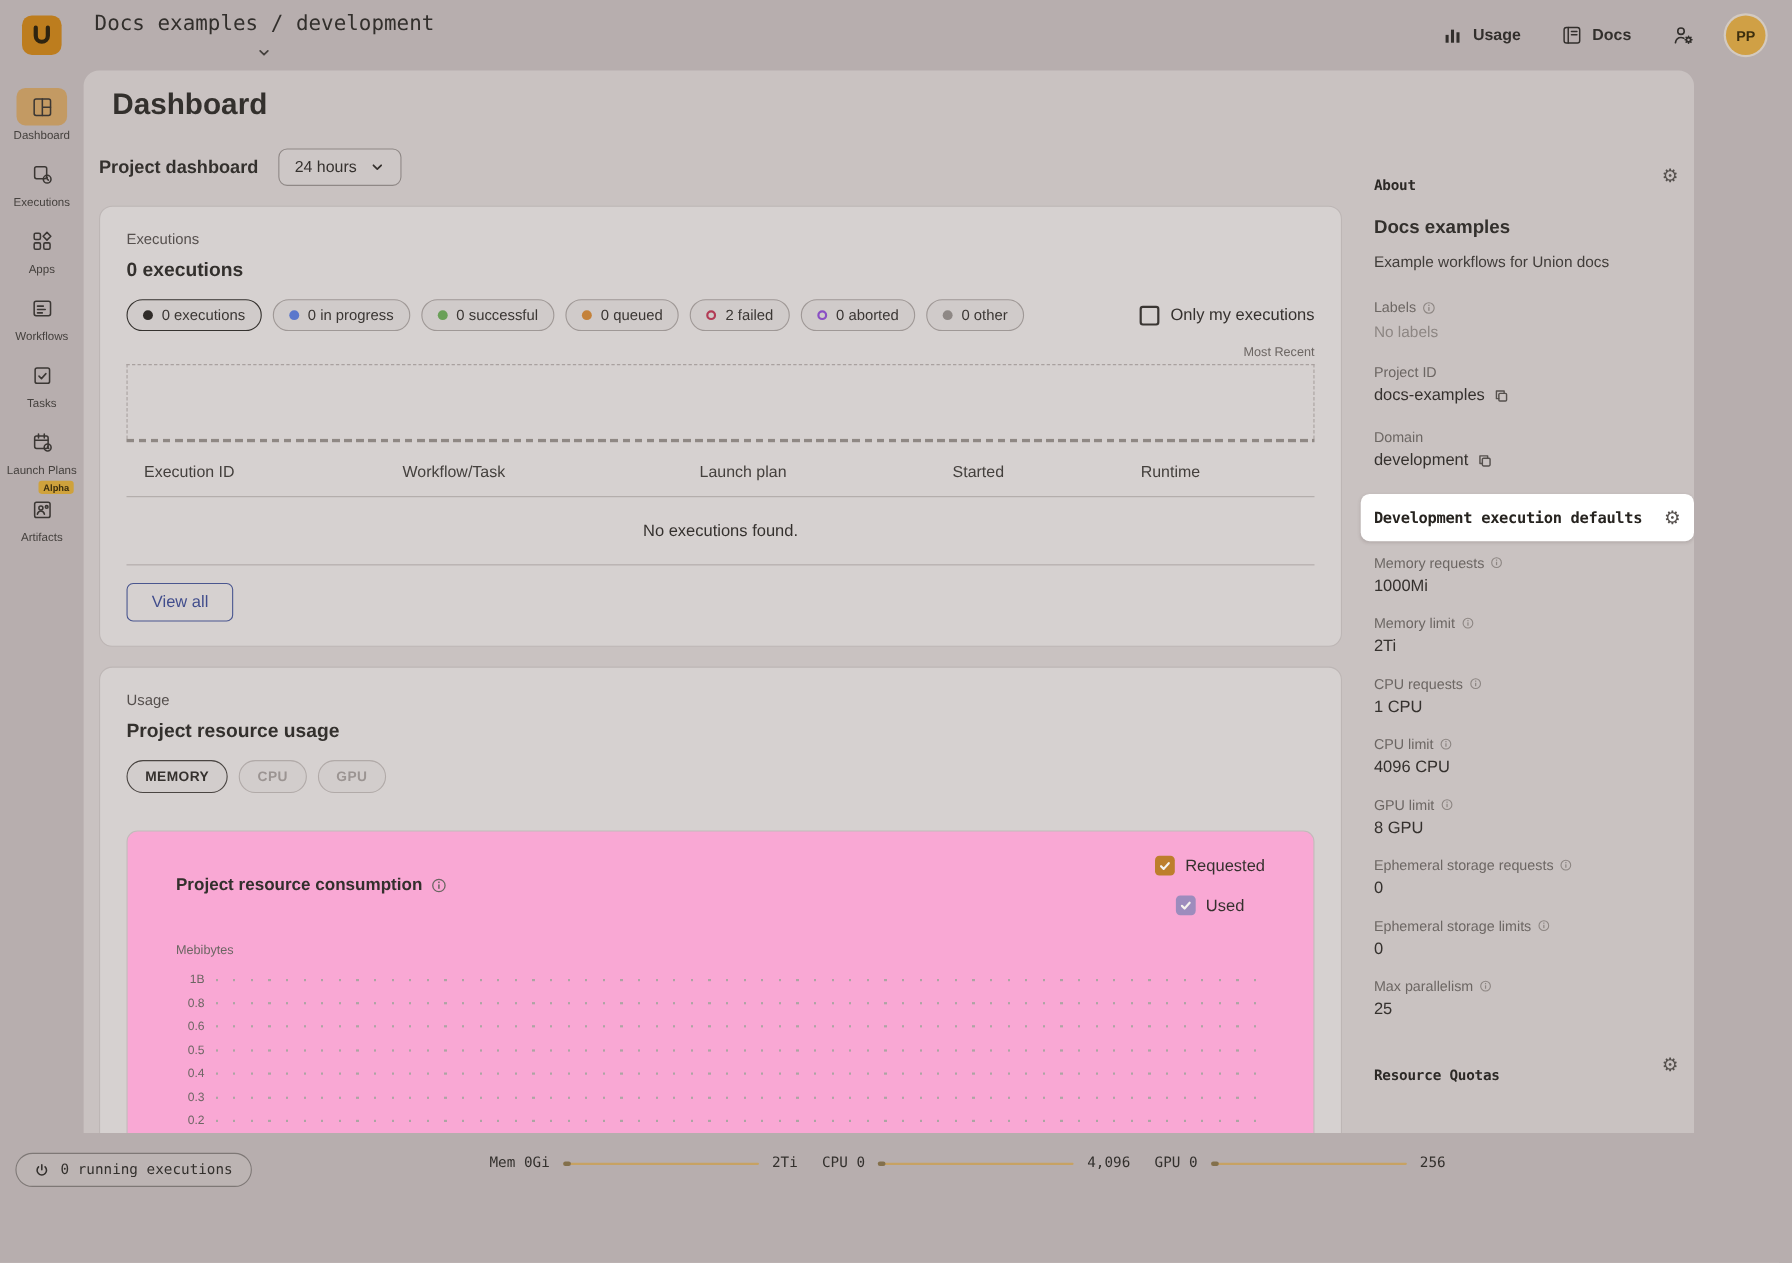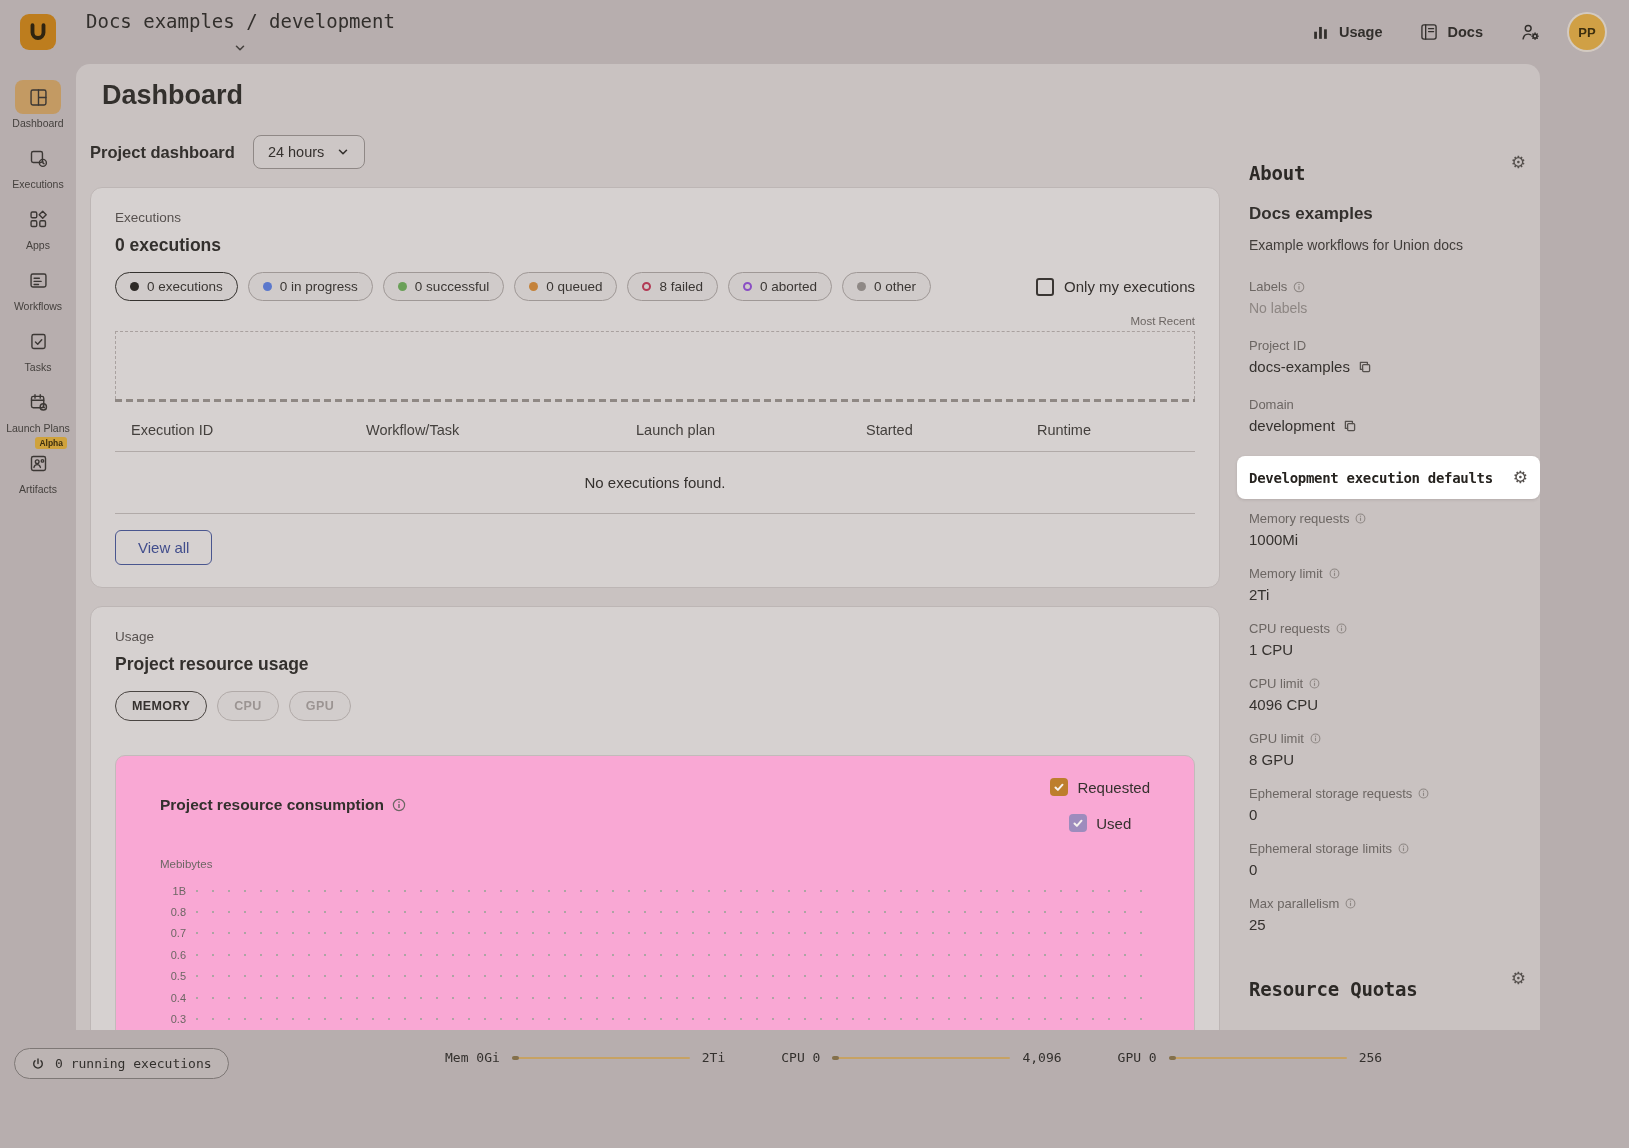--- a/index.html
+++ b/index.html
@@ -77,40 +77,40 @@
   .y-axis-label { margin-top:26px; font-size:11.5px; color:#6c6663; }
   .chart-rows { margin-top:10px; }
   .tick-row { display:flex; align-items:center; height:21.4px; }
   .tick { width:26px; text-align:right; font-size:11px; color:#6c6663; margin-right:10px; }
   .gridline { flex:1; height:2px; background:repeating-linear-gradient(90deg,#ada5a3 0 2px,transparent 2px 16px); }
 
   
   .panel { width:303px; padding-top:20px; }
   .panel-pad { padding-left:12px; padding-right:14px; }
   .panel-head { display:flex; align-items:center; justify-content:space-between; }
-  .panel-head-title { font-size:19px; font-weight:700; color:#2c2926; letter-spacing:-.2px;margin-top:21px; }
+  .panel-head-title { font-size:13px; font-weight:700; color:#2c2926; letter-spacing:-.2px;margin-top:21px; }
   .gear { font-size:17px; color:#55504d; cursor:pointer; line-height:1; }
   .proj-name { font-size:17px; font-weight:700; color:#33302d; margin-top:20px; }
   .proj-desc { font-size:14px; color:#413d3a; margin-top:13px; }
   .field-label { font-size:13px; color:#6c6663; display:flex; align-items:center; gap:6px; }
   .field-value { font-size:15px; color:#35312e; margin-top:5px; display:flex; align-items:center; gap:8px; }
   .muted-value { font-size:14px; color:#8d8683; margin-top:6px; }
   .highlight-bar { margin-top:22px; border-radius:8px; padding:13px 12px; display:flex; align-items:center; justify-content:space-between;
                    box-shadow:0 1px 3px rgba(60,50,45,.15); }
   .highlight-title { font-size:14px; font-weight:700; color:#26231f; letter-spacing:-.3px; }
   .defaults { margin-top:12px; }
   .def-group { margin-bottom:18px; }
   .copy-btn { display:inline-flex; cursor:pointer; }
 
   
   .statusbar { position:absolute; left:0; right:0; bottom:0; height:118px; }
   .running-pill { position:absolute; left:14px; top:18px; display:flex; align-items:center; gap:10px; padding:7px 16px;
                   border:1px solid #7e7876; border-radius:999px; background:#bcb4b3; cursor:pointer;
                   font-size:13px; color:#33302d; }
-  .meters { position:absolute; left:445px; top:20px; display:flex; align-items:center; gap:56px; }
+  .meters { position:absolute; left:445px; top:20px; display:flex; align-items:center; gap:22px; }
   .meter { display:flex; align-items:center; gap:12px; font-size:13px; color:#33302d; }
   .meter-line { width:178px; height:2px; border-radius:2px; position:relative; }
   .meter-line::before { content:''; position:absolute; left:0; top:-1px; width:7px; height:4px; background:#83704c; border-radius:2px; }
 
   svg { display:block; }
   .icon-stroke { stroke:#3b3734; fill:none; stroke-width:1.6; stroke-linecap:round; stroke-linejoin:round; }
 </style>
 </head>
 <body>
 
@@ -293,21 +293,21 @@
               <button class="chip">
                   <span class="chip-dot" style="background-color: rgb(106, 160, 88);"></span>
                   <span>0 successful</span>
                 </button>
               <button class="chip">
                   <span class="chip-dot" style="background-color: rgb(196, 130, 58);"></span>
                   <span>0 queued</span>
                 </button>
               <button class="chip">
                   <span class="chip-dot" style="border: 2px solid rgb(178, 59, 85); background: transparent;"></span>
-                  <span>8 failed</span>
+                  <span>2 failed</span>
                 </button>
               <button class="chip">
                   <span class="chip-dot" style="border: 2px solid rgb(138, 79, 196); background: transparent;"></span>
                   <span>0 aborted</span>
                 </button>
               <button class="chip">
                   <span class="chip-dot" style="background-color: rgb(142, 136, 133);"></span>
                   <span>0 other</span>
                 </button>
             </div>
@@ -378,24 +378,20 @@
             <div class="chart-rows">
               <div class="tick-row">
                   <span class="tick">1B</span>
                   <span class="gridline"></span>
                 </div>
               <div class="tick-row">
                   <span class="tick">0.8</span>
                   <span class="gridline"></span>
                 </div>
               <div class="tick-row">
-                  <span class="tick">0.7</span>
-                  <span class="gridline"></span>
-                </div>
-              <div class="tick-row">
                   <span class="tick">0.6</span>
                   <span class="gridline"></span>
                 </div>
               <div class="tick-row">
                   <span class="tick">0.5</span>
                   <span class="gridline"></span>
                 </div>
               <div class="tick-row">
                   <span class="tick">0.4</span>
                   <span class="gridline"></span>

